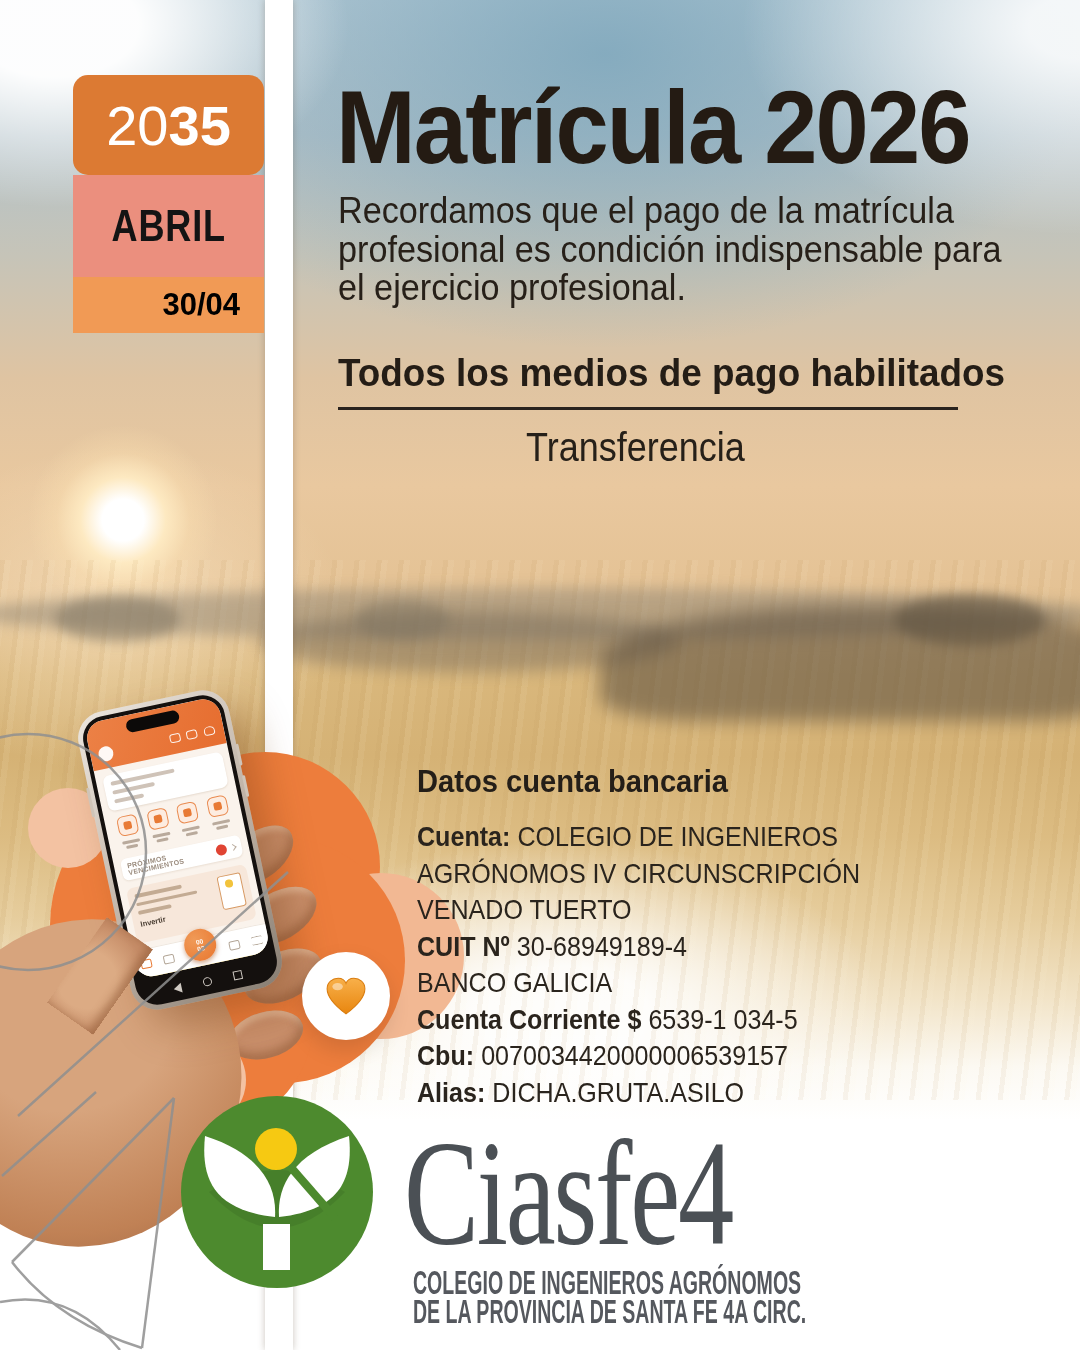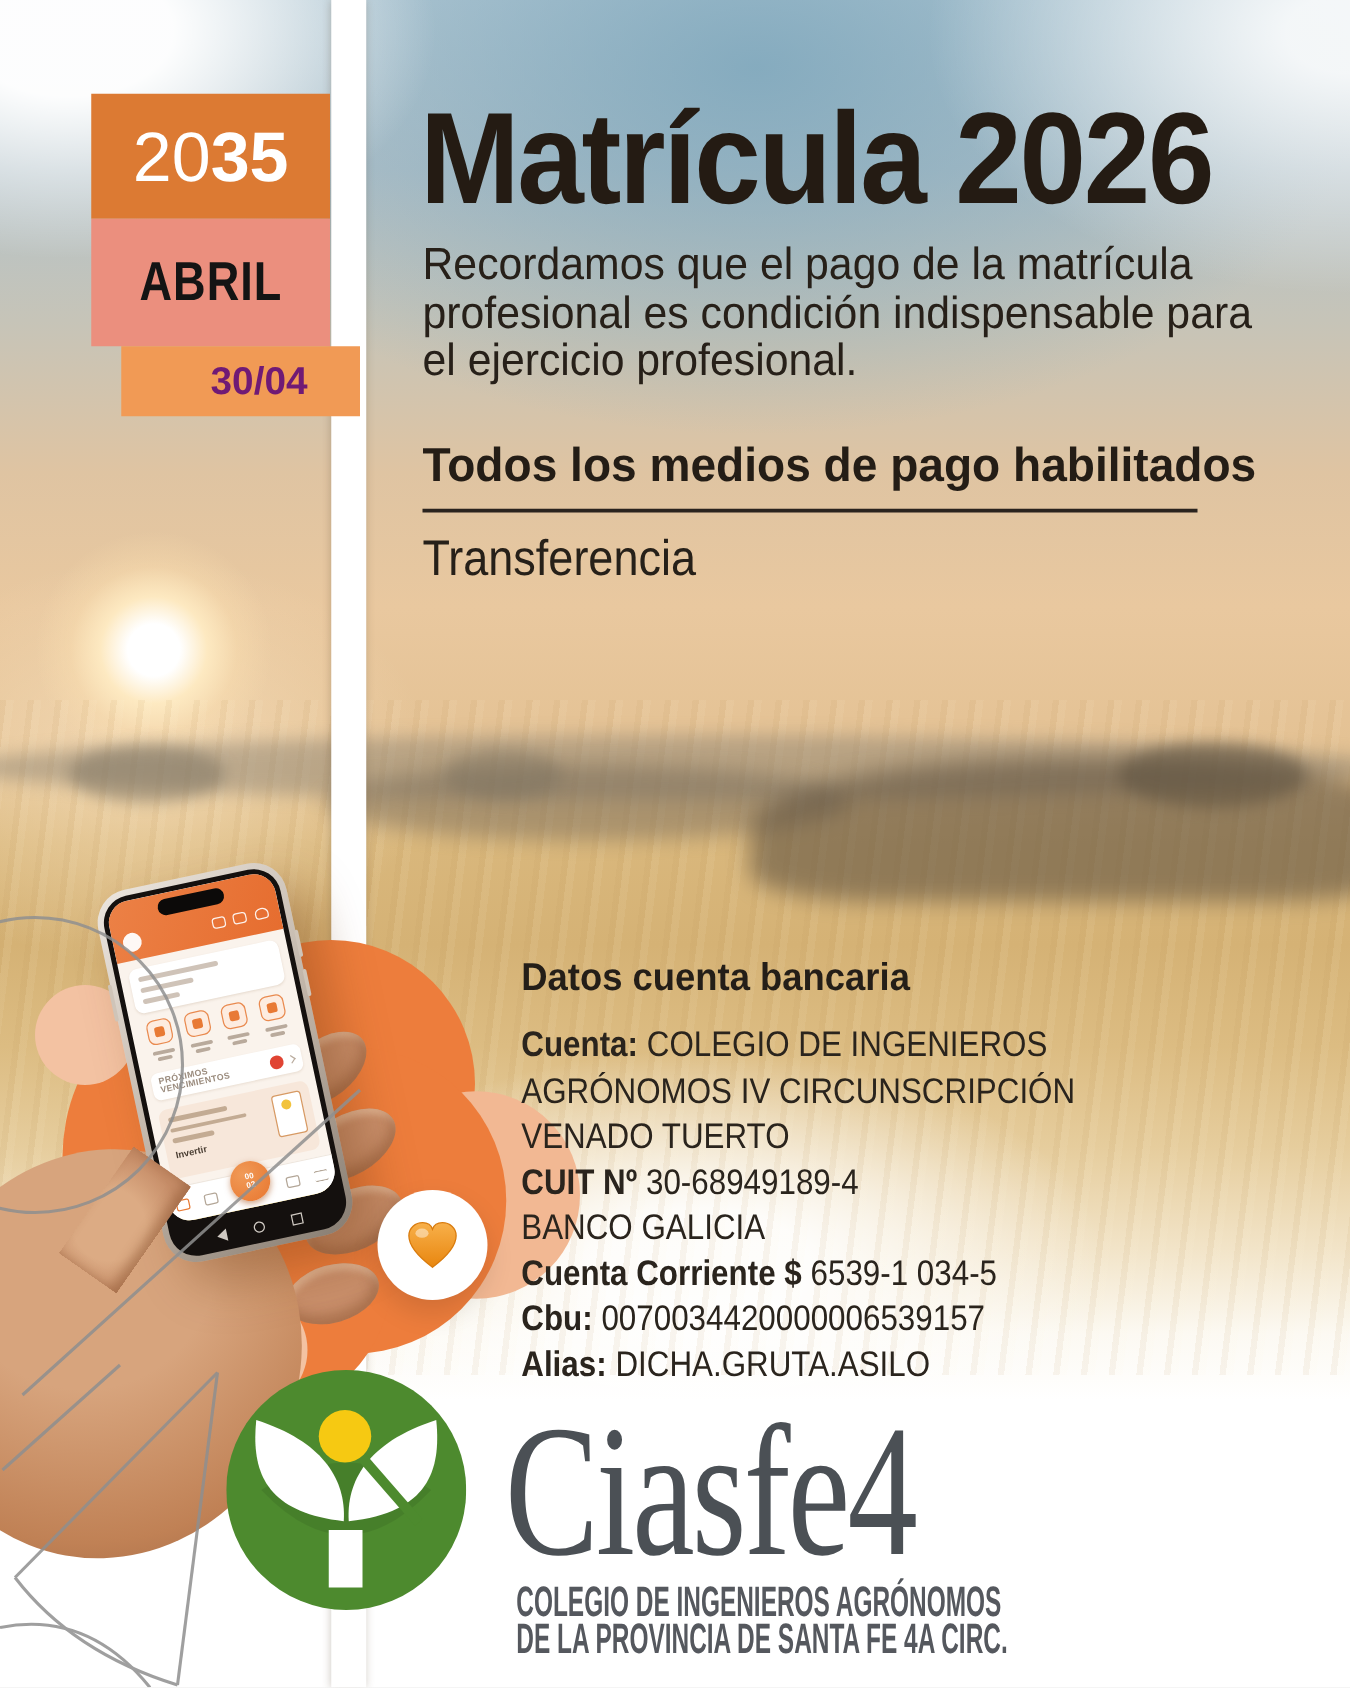--- a/index.html
+++ b/index.html
@@ -28,37 +28,37 @@
   .tree1{left:55px;top:596px;width:125px;height:46px;background:#7b715f;opacity:.5;}
   .tree2{left:355px;top:600px;width:95px;height:40px;background:#7b715f;opacity:.45;}
   .tree3{left:895px;top:594px;width:150px;height:52px;background:#5d513f;opacity:.55;}
 
   .stripe{left:265px;top:0;width:28px;height:1350px;background:#fff;
     box-shadow:0 0 7px rgba(90,70,50,.32);}
 
   
   .calendar{left:73px;top:75px;width:191px;}
   .cal-band{width:100%;display:flex;align-items:center;justify-content:center;color:#fff;}
-  .cal-year{height:100px;background:#dc7a33;font-size:56px;}
+  .cal-year{height:100px;background:#dc7a33;font-size:56px;border-radius:15px;}
   .cal-year .thin{font-weight:400;}
   .cal-year .bold{font-weight:700;}
   .cal-month{height:102px;background:#eb8f7e;color:#141414;font-weight:700;font-size:44px;letter-spacing:1px;transform-origin:center;}
   .cal-month span{display:inline-block;transform:scaleX(.82);}
   .cal-amount{height:70px;background:#da5746;font-weight:700;font-size:40px;}
   .cal-amount span{display:inline-block;transform:scaleX(.82);}
-  .cal-due{height:56px;background:#f19a55;color:#701a75;font-weight:600;font-size:31px;justify-content:flex-end;padding-right:42px;margin-left:24px;}
+  .cal-due{height:56px;background:#f19a55;color:#000000;font-weight:600;font-size:31px;justify-content:flex-end;padding-right:24px;}
 
   
   .title{left:336px;top:75px;width:740px;font-size:104px;line-height:104px;font-weight:800;
     color:#241b13;letter-spacing:-2px;transform:scaleX(.92);transform-origin:left top;white-space:nowrap;}
   .lede{left:338px;top:192px;width:760px;font-size:36px;line-height:38.5px;color:#272019;
     transform:scaleX(.95);transform-origin:left top;white-space:nowrap;}
   .pay-head{left:338px;top:352px;width:760px;font-size:38px;font-weight:700;color:#241d16;
     transform:scaleX(.97);transform-origin:left top;white-space:nowrap;}
-  .pay-list{left:338px;top:407px;width:620px;}
+  .pay-list{left:338px;top:407px;width:620px;text-align:center;}
   .pay-item{height:78px;border-top:3px solid #2a231e;padding-top:15px;font-size:40px;line-height:44px;
     color:#262019;transform-origin:left top;}
   .pay-item span{display:inline-block;transform:scaleX(.9);transform-origin:left top;white-space:nowrap;}
   .pay-list .last{border-bottom:3px solid #2a231e;height:81px;}
 
   
   .bank-head{left:417px;top:764px;font-size:31px;font-weight:700;color:#241e18;
     transform:scaleX(.94);transform-origin:left top;white-space:nowrap;}
   .bank{left:417px;top:818px;width:560px;font-size:28.5px;line-height:36.5px;color:#2a241d;
     transform:scaleX(.88);transform-origin:left top;}

